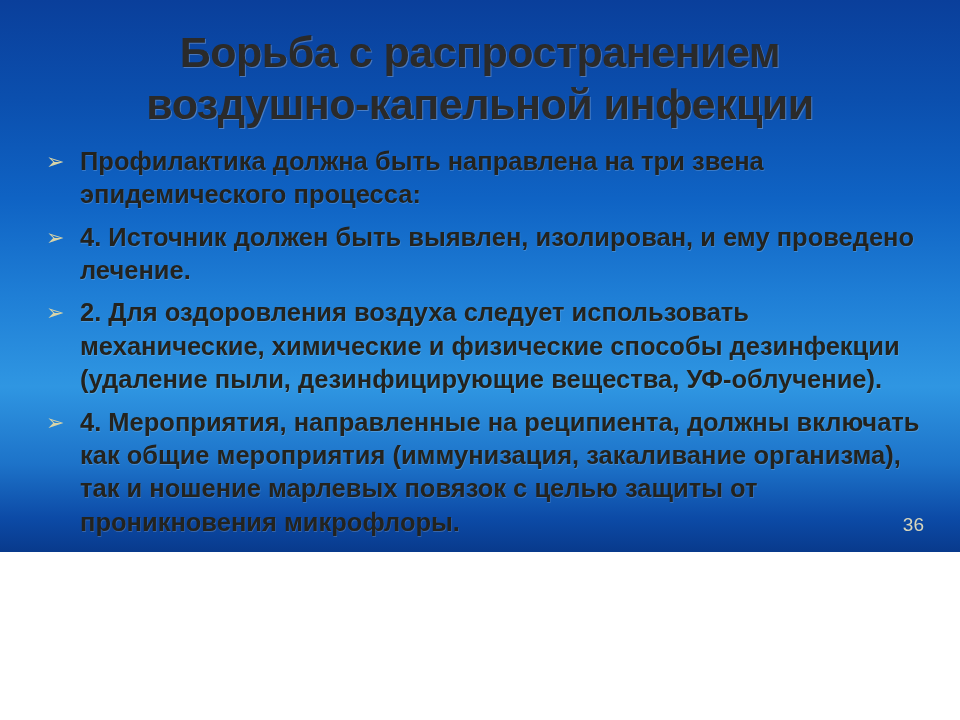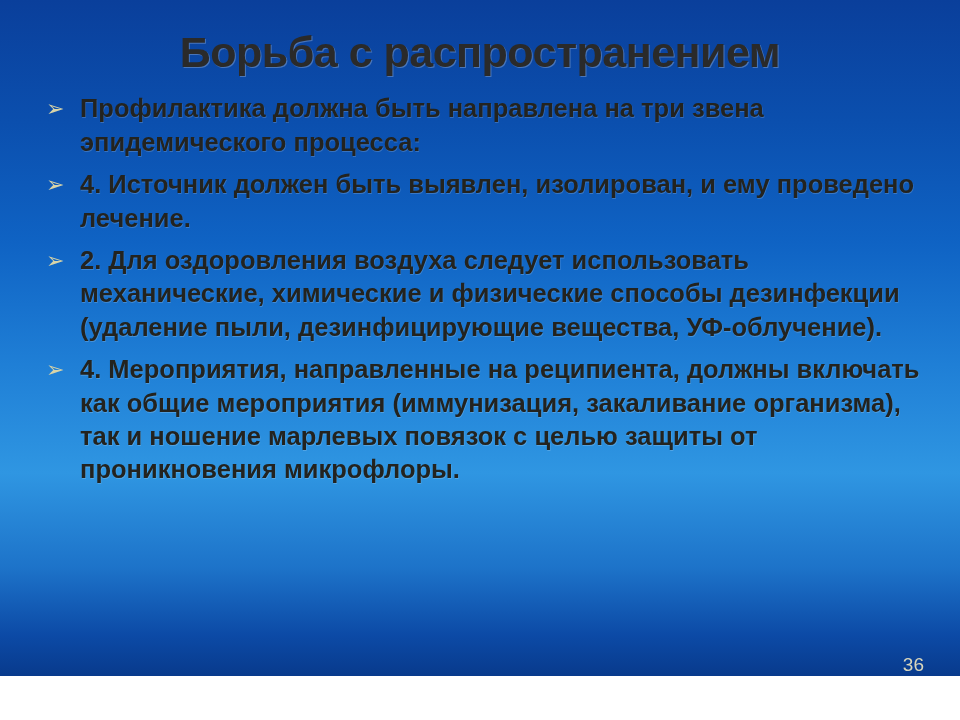--- a/index.html
+++ b/index.html
@@ -8,21 +8,21 @@
   }
   body {
     width: 960px;
     height: 720px;
     overflow: hidden;
     font-family: "Liberation Sans", sans-serif;
   }
   .slide {
     position: relative;
     width: 960px;
-    height: 676px;
+    height: 552px;
     box-sizing: border-box;
     background: linear-gradient(to bottom,
         #0a3f9b 0%,
         #0b4fae 18%,
         #0f63c4 36%,
         #1f7fd6 54%,
         #2f96e2 70%,
         #1d73c9 84%,
         #0c4aa6 94%,
         #083a8c 100%);
@@ -65,34 +65,35 @@
     flex: 1 1 auto;
     color: #23231f;
     font-weight: bold;
     font-size: 25.5px;
     line-height: 1.31;
     text-shadow: 0.5px 0.5px 0 rgba(255,255,255,0.18);
   }
   .page-number {
     position: absolute;
     right: 36px;
-    bottom: 0;
+    bottom: 16px;
     color: #d9d6bb;
     font-size: 19px;
     font-weight: normal;
     text-align: right;
   }
 </style>
 </head>
 <body>
 
 <div class="slide">
 
   <div class="title">
     <span class="line">Борьба с распространением</span>
+    <span class="line">воздушно-капельной инфекции</span>
   </div>
 
   <div class="body">
 
     <div class="bullet">
       <span class="marker">➢</span>
       <span class="btext">Профилактика должна быть направлена на три звена эпидемического процесса:</span>
     </div>
 
     <div class="bullet">

